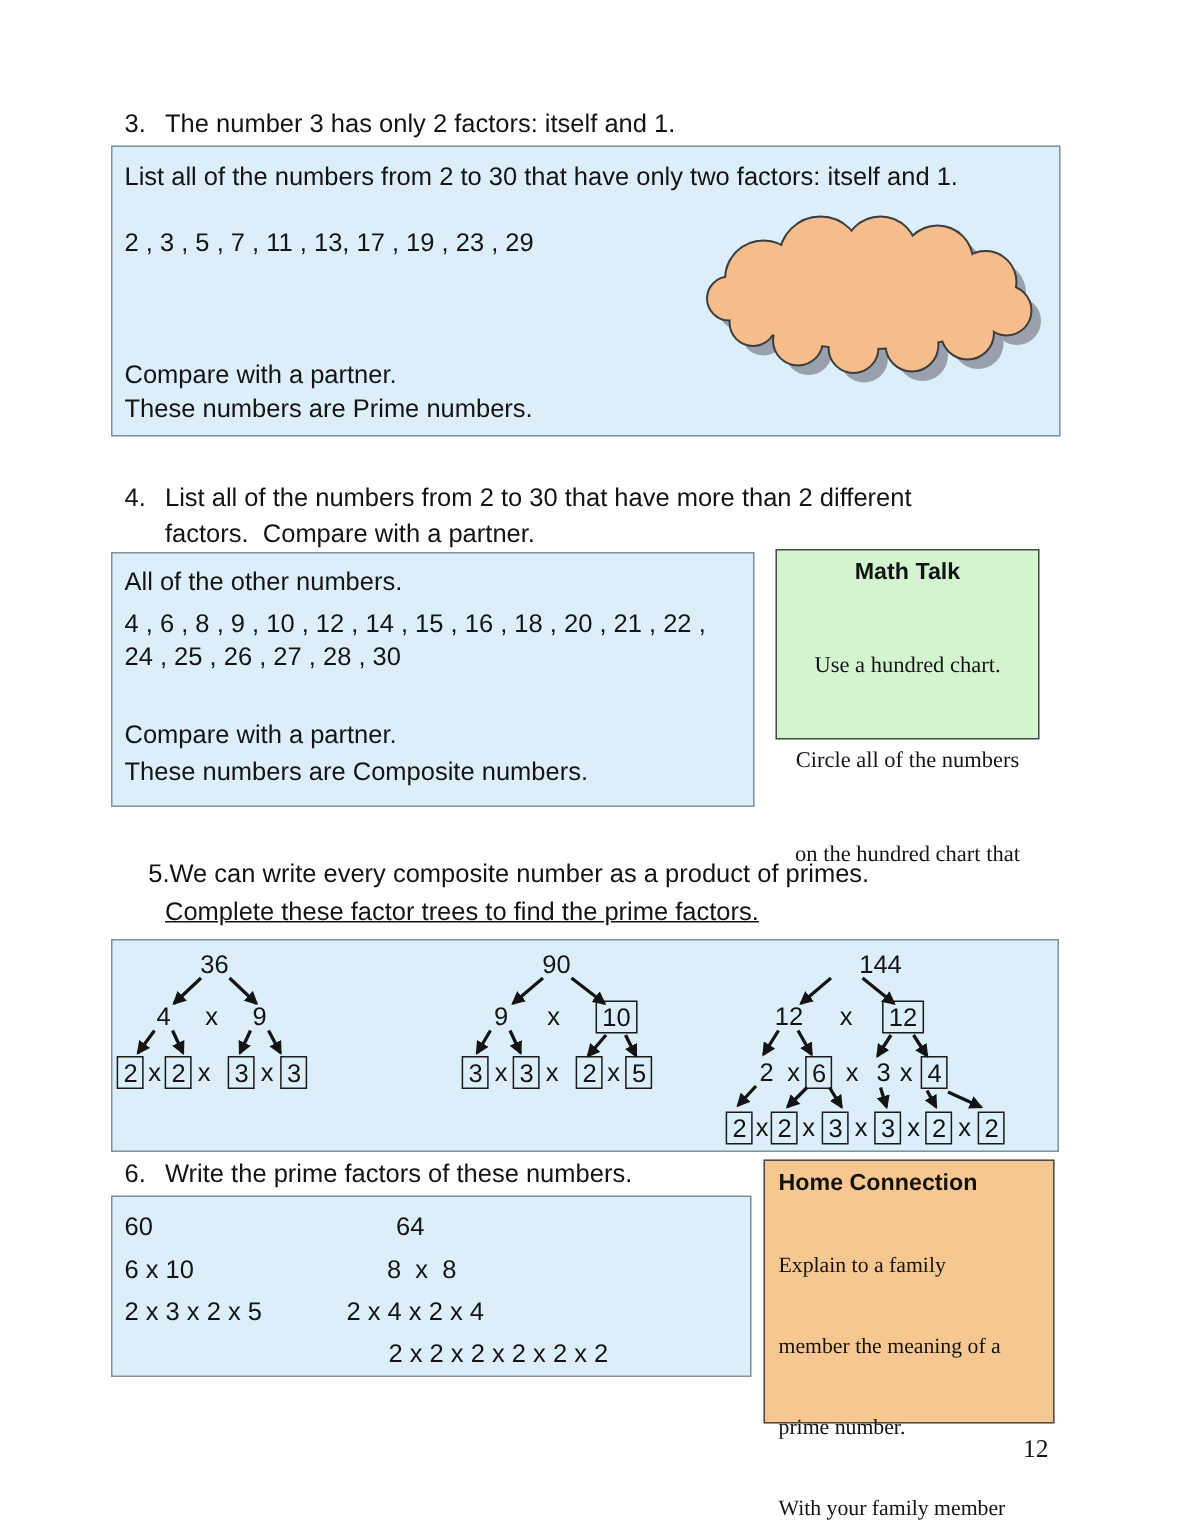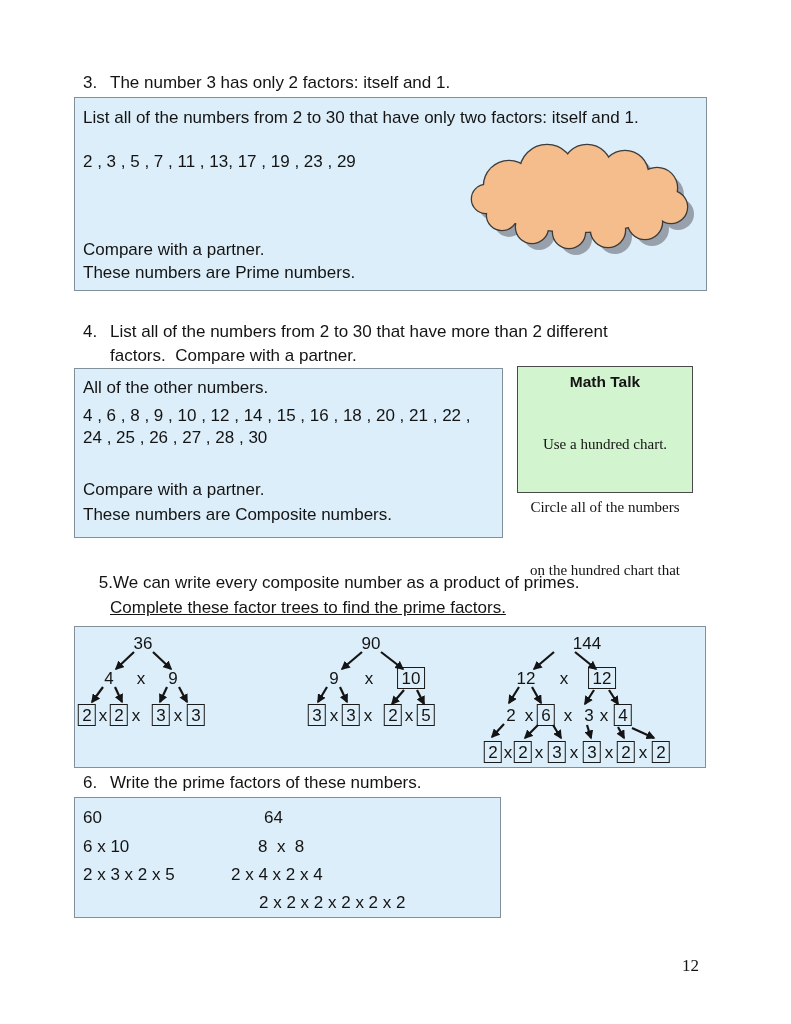--- a/index.html
+++ b/index.html
@@ -187,16 +187,29 @@
   <div class="bluebox" style="left:74px;top:797px;width:427px;height:121px;">
     <div class="line" style="left:8px;top:9px;">60</div>
     <div class="line" style="left:8px;top:38px;text-align:center;">6 x 10</div>
     <div class="line" style="left:8px;top:66px;">2 x 3 x 2 x 5</div>
     <div class="line" style="left:189px;top:9px;">64</div>
     <div class="line" style="left:183px;top:38px;">8  x  8</div>
     <div class="line" style="left:156px;top:66px;">2 x 4 x 2 x 4</div>
     <div class="line" style="left:184px;top:94px;">2 x 2 x 2 x 2 x 2 x 2</div>
   </div>
 
+  <div class="sidebox homeconn" style="left:509px;top:773px;width:194px;height:176px;">
+    <div class="title">Home Connection</div>
+    <div class="body">
+      <div>Explain to a family</div>
+      <div>member the meaning of a</div>
+      <div>prime number.</div>
+      <div>With your family member</div>
+      
+      
+      
+      
+    </div>
+  </div>
 
   <div class="pagenum" style="left:682px;top:956px;">12</div>
 
 </div>
 
 </body></html>

